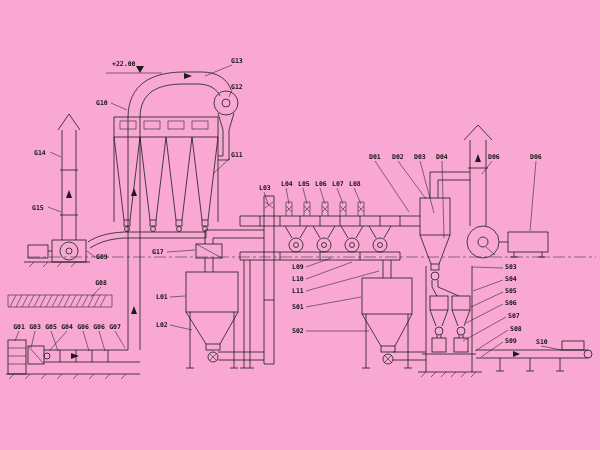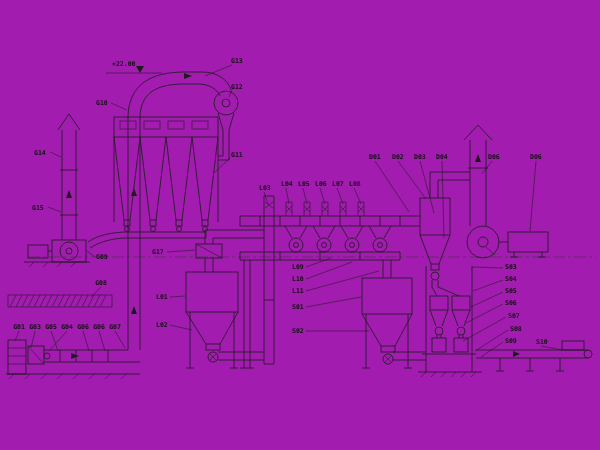--- a/index.html
+++ b/index.html
@@ -1,16 +1,16 @@
 <!DOCTYPE html>
 <html><head>
 <meta charset="utf-8">
 <style>
   html,body{margin:0;padding:0;background:#fff}
-  .stage{position:relative;width:600px;height:450px;background:#a21caf;overflow:hidden}
+  .stage{position:relative;width:600px;height:450px;background:#f9a8d4;overflow:hidden}
   svg{display:block}
   .ln{stroke:#1c1c1c;stroke-width:.8;fill:none;stroke-linejoin:miter;stroke-linecap:butt}
   .thin{stroke-width:.55}
   .ldr{stroke:#1c1c1c;stroke-width:.55;fill:none}
   .fillb{fill:#1c1c1c;stroke:none}
   .cl{stroke:#3a3a3a;stroke-width:.6;fill:none;stroke-dasharray:12 3 3 3}
   text{font:bold 6.5px "DejaVu Sans Mono","DejaVu Sans",monospace;fill:#111}
 </style>
 </head>
 <body>

